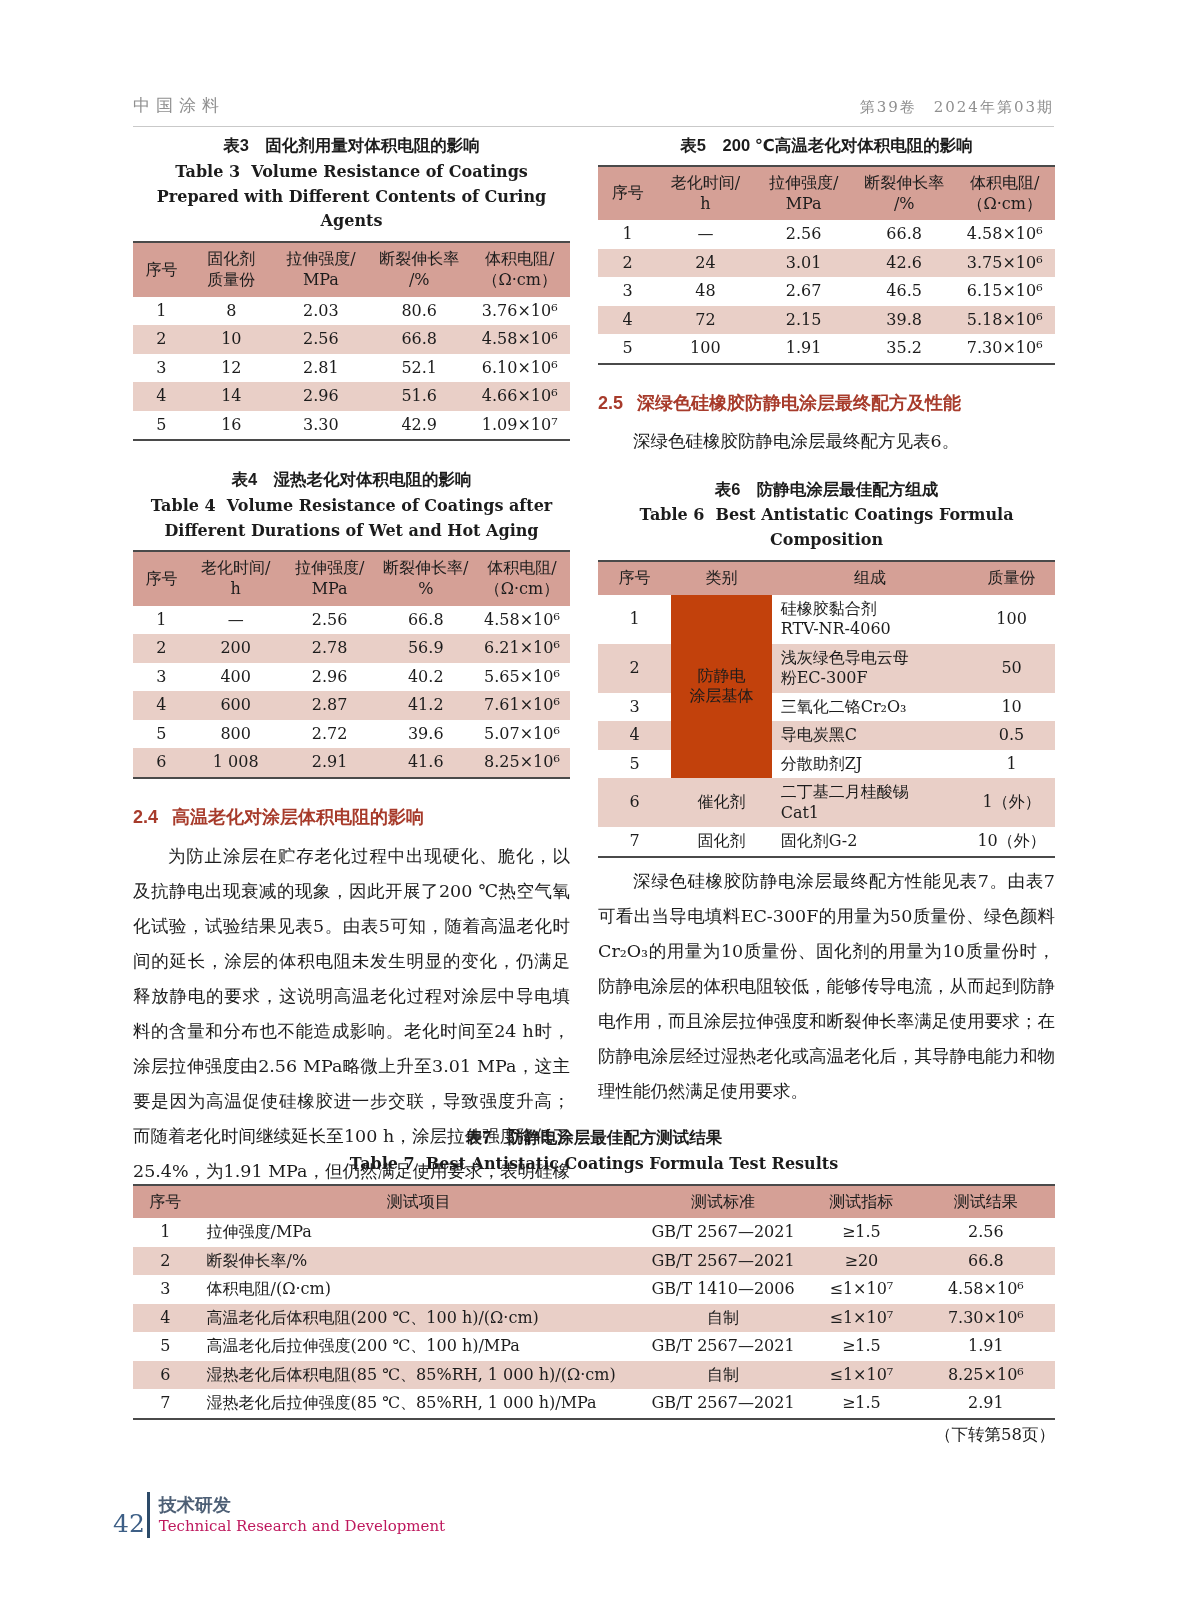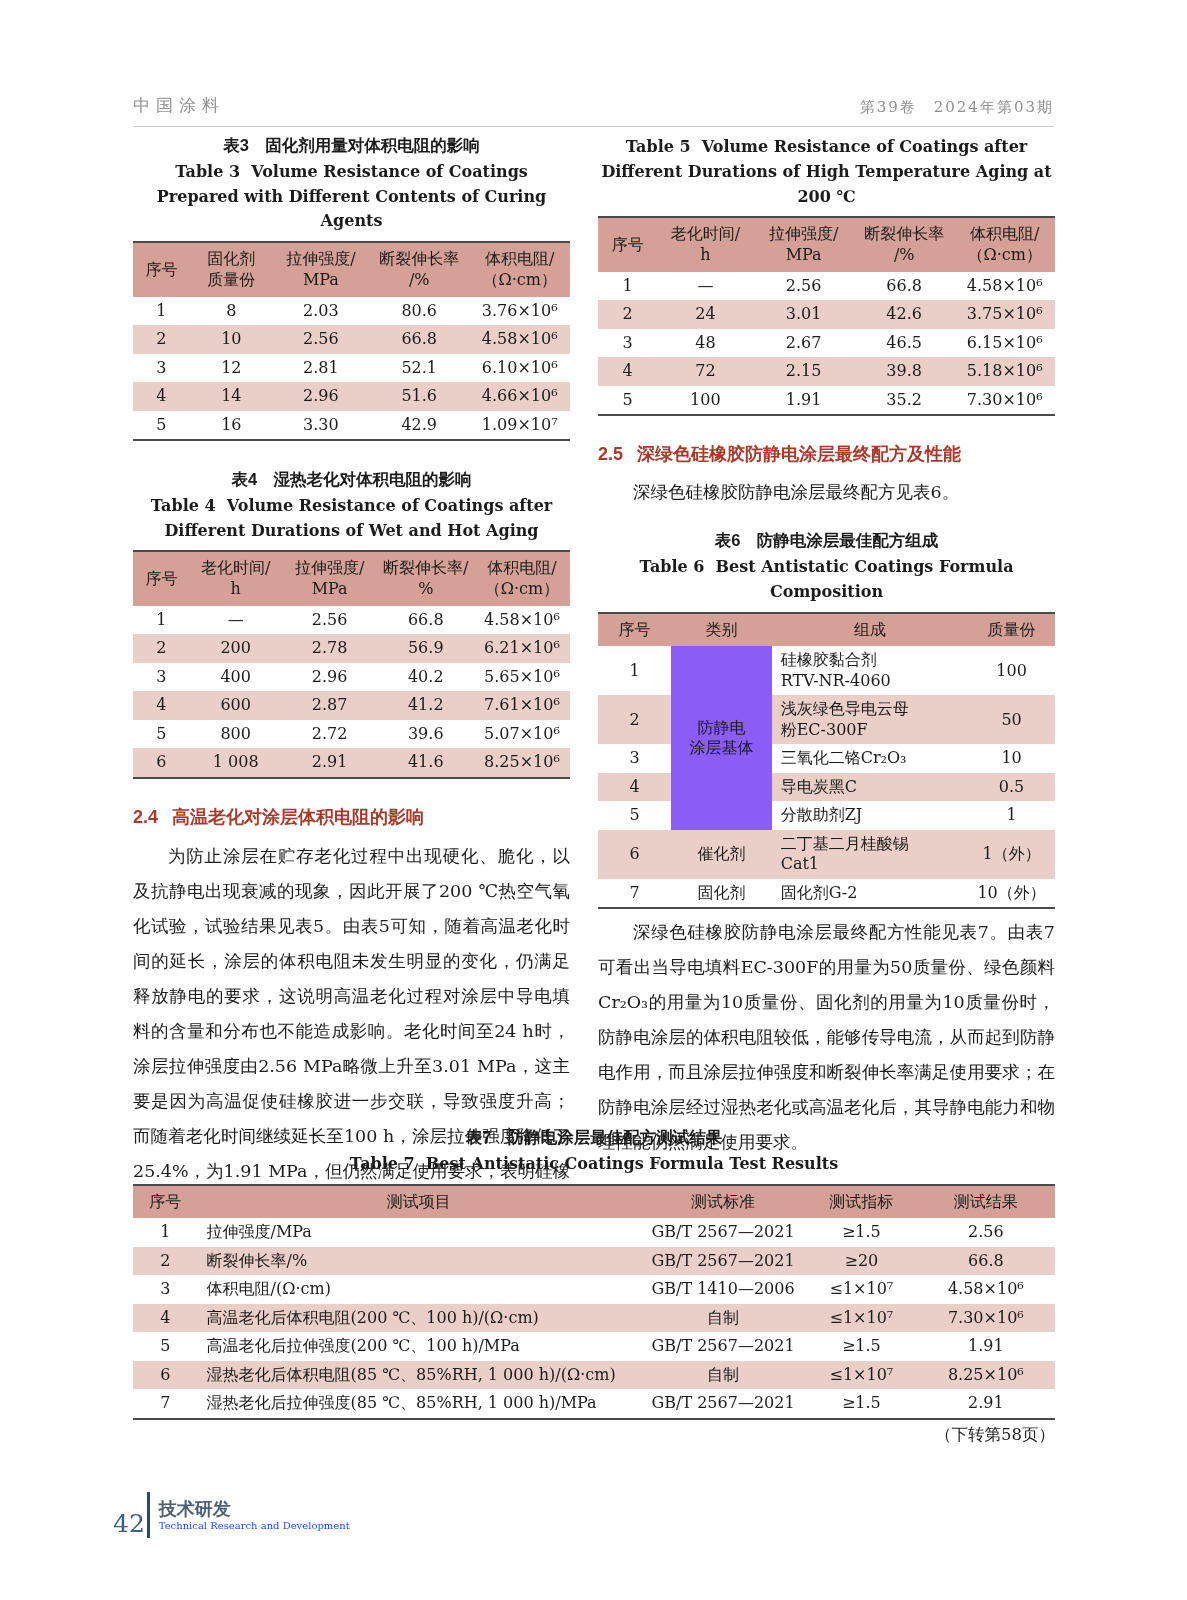--- a/index.html
+++ b/index.html
@@ -26,21 +26,21 @@
 
   
   table.dtable{width:100%;border-collapse:collapse;table-layout:fixed;
                border-top:2px solid #4a4a4a;border-bottom:2px solid #4a4a4a;
                font-size:16px;margin-bottom:4px;}
   table.dtable th{background:#d5a096;font-weight:normal;padding:6px 2px;
                   white-space:pre-line;line-height:1.3;text-align:center;vertical-align:middle;}
   table.dtable td{padding:4px 3px;white-space:pre-line;line-height:1.28;
                   text-align:center;vertical-align:middle;}
   table.dtable tr.stripe td{background:#e9cfc7;}
-  table.dtable td.merge{background:#8b5cf6;}
+  table.dtable td.merge{background:#c2410c;}
   table.dtable td.al{ text-align:left;padding-left:9px;}
 
   
   .sec{font-family:"Liberation Sans","DejaVu Sans",sans-serif;font-weight:bold;
        font-size:18px;color:#a73b2b;margin:26px 0 10px 0;}
   .sec .sec-num{margin-right:14px;}
   p.bodytext{font-size:17.5px;line-height:35px;text-align:justify;text-indent:2em;
              margin:6px 0 0 0;}
   p.introtext{font-size:17.5px;line-height:32px;text-indent:2em;margin:0 0 14px 0;}
 
@@ -48,21 +48,21 @@
   .mt26{margin-top:26px;} .mt20{margin-top:20px;}
 
   
   .continuation{text-align:right;font-size:16.5px;}
   .pagefoot{position:absolute;left:113px;top:1492px;display:flex;align-items:center;}
   .pagefoot .pnum{font-size:25px;color:#3d5f86;margin-right:2px;align-self:flex-end;}
   .pagefoot .bar{width:3px;height:46px;background:#2c4a68;margin-right:9px;}
   .pagefoot .flabels{display:flex;flex-direction:column;justify-content:space-between;}
   .pagefoot .f-zh{font-family:"Liberation Sans","DejaVu Sans",sans-serif;font-weight:bold;
                   font-size:18px;color:#4d5f75;line-height:1.2;}
-  .pagefoot .f-en{font-size:10px;color:#1d4ed8;margin-top:0;}
+  .pagefoot .f-en{font-size:15px;color:#be185d;margin-top:0;}
 </style>
 </head>
 <body>
 
 <div class="page">
 
   <div class="pagehead">
     <span class="journal-name">中国涂料</span>
     <span class="issue-info">第39卷　2024年第03期</span>
   </div>
@@ -204,21 +204,21 @@
       </table>
 
     <h3 class="sec">
       <span class="sec-num">2.4</span><span>高温老化对涂层体积电阻的影响</span>
     </h3>
     <p class="bodytext">为防止涂层在贮存老化过程中出现硬化、脆化，以及抗静电出现衰减的现象，因此开展了200 ℃热空气氧化试验，试验结果见表5。由表5可知，随着高温老化时间的延长，涂层的体积电阻未发生明显的变化，仍满足释放静电的要求，这说明高温老化过程对涂层中导电填料的含量和分布也不能造成影响。老化时间至24 h时，涂层拉伸强度由2.56 MPa略微上升至3.01 MPa，这主要是因为高温促使硅橡胶进一步交联，导致强度升高；而随着老化时间继续延长至100 h，涂层拉伸强度降低了25.4%，为1.91 MPa，但仍然满足使用要求，表明硅橡胶防静电涂层具有较好的抗热空气氧化的能力。</p>
   </div>
 
   <div class="col-right">
     <div class="tcap">
-      <div class="tcap-en">Table 5  Volume Resistance of Coatings after Different Durations of High Temperature Aging at 200 ℃</div>
+      <div class="tcap-zh">表5　200 ℃高温老化对体积电阻的影响</div>
     </div>
     <table class="dtable">
       <colgroup>
           <col style="width:13%">
           <col style="width:21%">
           <col style="width:22%">
           <col style="width:22%">
           <col style="width:22%">
         </colgroup>
     <thead>

